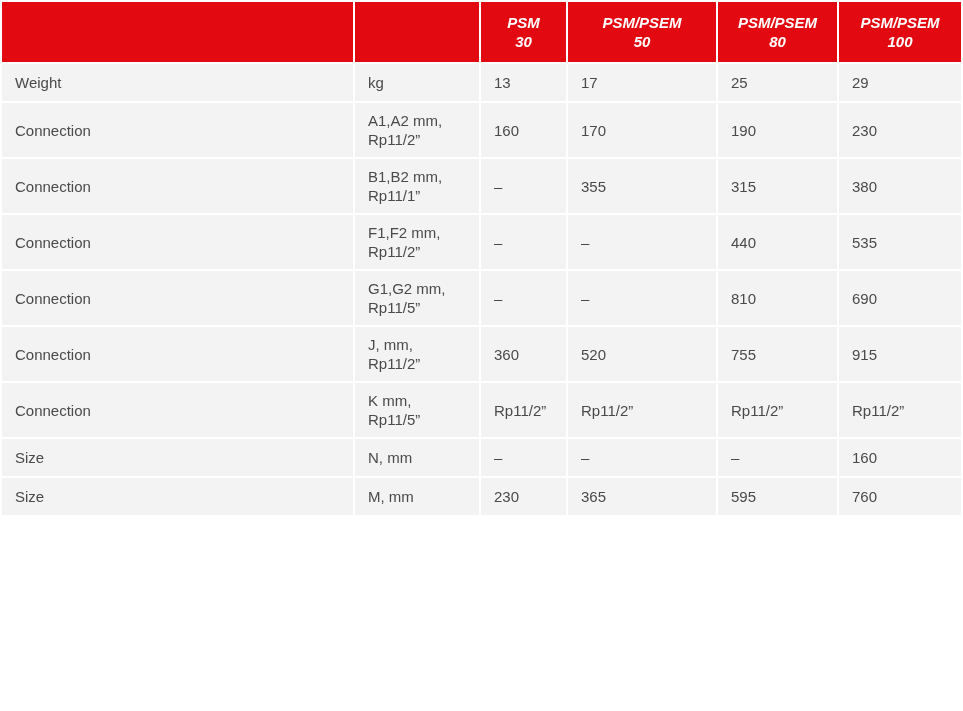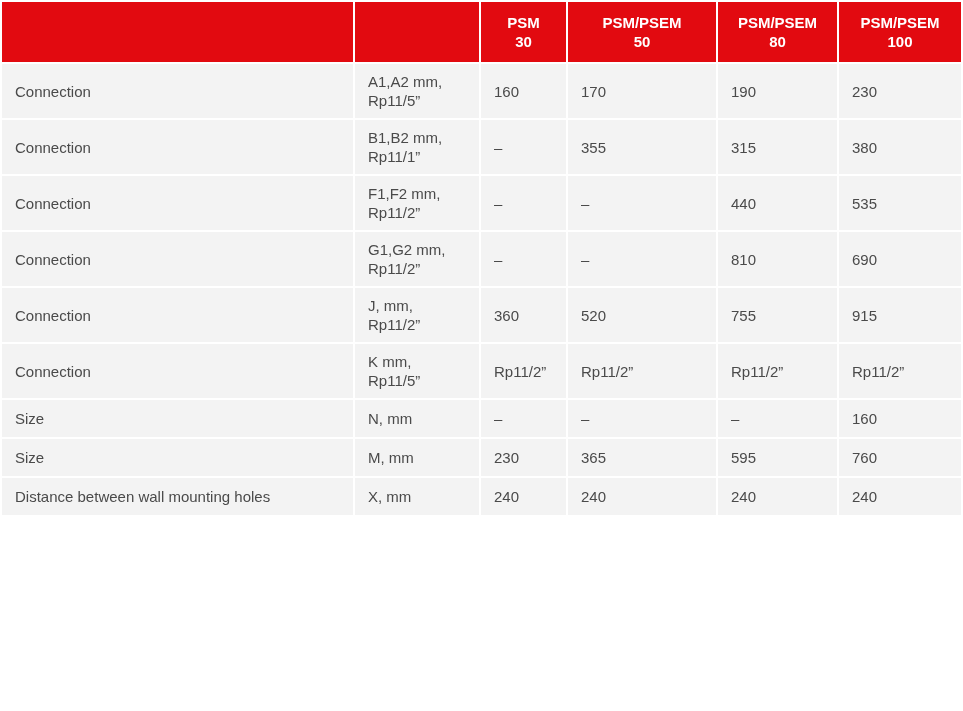--- a/index.html
+++ b/index.html
@@ -31,20 +31,21 @@
     background: #e20a10;
     color: #ffffff;
     font-size: 15px;
     font-weight: bold;
     line-height: 19px;
     text-align: center;
     vertical-align: middle;
     height: 60px;
     white-space: pre-line;
     padding: 0;
+    font-style: italic;
   }
   td {
     background: #f3f3f3;
     color: #4a4a4a;
     font-size: 15px;
     line-height: 19px;
     vertical-align: middle;
     text-align: left;
     padding: 0 8px 0 13px;
     white-space: pre-line;
@@ -74,24 +75,32 @@
 30</th>
         <th class="hdr">PSM/PSEM
 50</th>
         <th class="hdr">PSM/PSEM
 80</th>
         <th class="hdr">PSM/PSEM
 100</th>
       </tr>
     </thead>
     <tbody>
+      <tr class="r-s">
+        <td>Weight</td>
+        <td>kg</td>
+        <td>13</td>
+        <td>17</td>
+        <td>25</td>
+        <td>29</td>
+      </tr>
       <tr class="r-t">
         <td>Connection</td>
         <td>A1,A2 mm,
-Rp11/5”</td>
+Rp11/2”</td>
         <td>160</td>
         <td>170</td>
         <td>190</td>
         <td>230</td>
       </tr>
       <tr class="r-t">
         <td>Connection</td>
         <td>B1,B2 mm,
 Rp11/1”</td>
         <td>–</td>
@@ -104,21 +113,21 @@
         <td>F1,F2 mm,
 Rp11/2”</td>
         <td>–</td>
         <td>–</td>
         <td>440</td>
         <td>535</td>
       </tr>
       <tr class="r-t">
         <td>Connection</td>
         <td>G1,G2 mm,
-Rp11/2”</td>
+Rp11/5”</td>
         <td>–</td>
         <td>–</td>
         <td>810</td>
         <td>690</td>
       </tr>
       <tr class="r-t">
         <td>Connection</td>
         <td>J, mm,
 Rp11/2”</td>
         <td>360</td>
@@ -144,23 +153,15 @@
         <td>160</td>
       </tr>
       <tr class="r-s">
         <td>Size</td>
         <td>M, mm</td>
         <td>230</td>
         <td>365</td>
         <td>595</td>
         <td>760</td>
       </tr>
-      <tr class="r-s">
-        <td>Distance between wall mounting holes</td>
-        <td>X, mm</td>
-        <td>240</td>
-        <td>240</td>
-        <td>240</td>
-        <td>240</td>
-      </tr>
     </tbody>
   </table>
 </div>
 
 </body></html>

